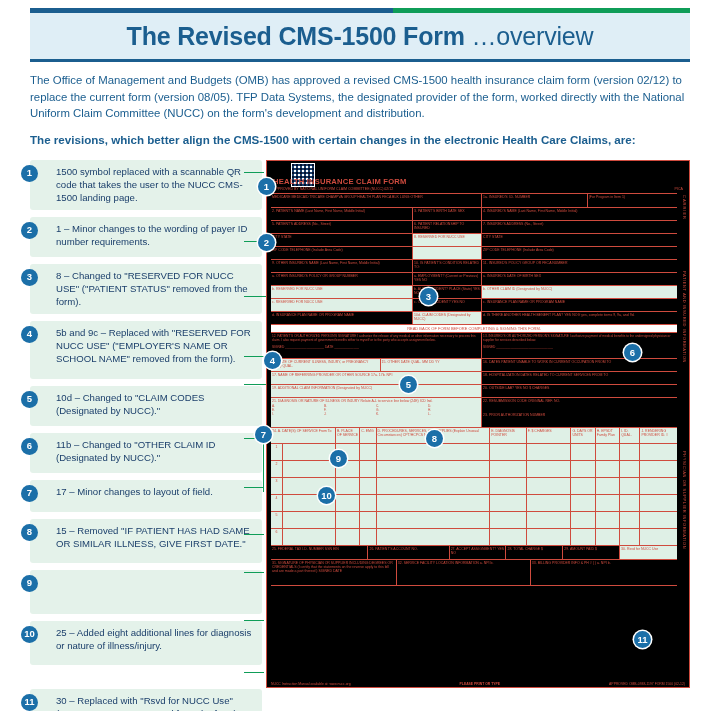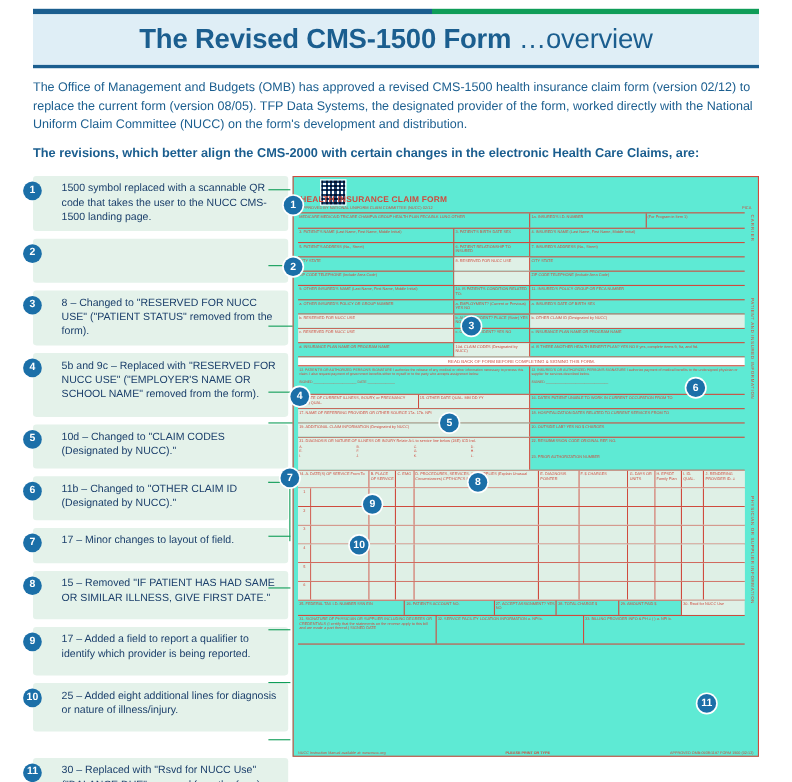--- a/index.html
+++ b/index.html
@@ -76,21 +76,21 @@
     width:17px;height:17px;border-radius:50%;
     background:#1b6fa8;color:#fff;
     font-size:9.5px;font-weight:bold;
     display:flex;align-items:center;justify-content:center;
     z-index:30;
     box-shadow:0 0 0 1.5px #ffffff;
   }
   
   .form{
     position:absolute;top:160px;left:266px;width:424px;height:528px;
-    background:#5eead4;
+    background:#000000;
     border:1px solid #cf4b3e;
     box-sizing:border-box;
     overflow:hidden;
     font-family:"Liberation Sans", sans-serif;
   }
   .form .ftitle{
     position:absolute;left:6px;top:16px;
     font-size:7.6px;font-weight:bold;color:#cf4b3e;
     letter-spacing:0.2px;
   }
@@ -160,31 +160,32 @@
 
 <div class="page">
 
   <div class="accent"></div>
 
   <div class="header">
     <h1><span>The Revised CMS-1500 Form </span><span class="light">…overview</span></h1>
   </div>
 
   <div class="intro">The Office of Management and Budgets (OMB) has approved a revised CMS-1500 health insurance claim form (version 02/12) to replace the current form (version 08/05). TFP Data Systems, the designated provider of the form, worked directly with the National Uniform Claim Committee (NUCC) on the form's development and distribution.</div>
-  <div class="subhead">The revisions, which better align the CMS-2000 with certain changes in the electronic Health Care Claims, are:</div>
+  <div class="subhead">The revisions, which better align the CMS-1500 with certain changes in the electronic Health Care Claims, are:</div>
 
   <div class="callouts">
 
     <div class="callout" style="height:38px">
       <span class="bullet">1</span>
       <span>1500 symbol replaced with a scannable QR code that takes the user to the NUCC CMS-1500 landing page.</span>
     </div>
 
     <div class="callout" style="height:28px">
       <span class="bullet">2</span>
+      <span>1 – Minor changes to the wording of payer ID number requirements.</span>
     </div>
 
     <div class="callout" style="height:38px">
       <span class="bullet">3</span>
       <span>8 – Changed to "RESERVED FOR NUCC USE" ("PATIENT STATUS" removed from the form).</span>
     </div>
 
     <div class="callout" style="height:46px">
       <span class="bullet">4</span>
       <span>5b and 9c – Replaced with "RESERVED FOR NUCC USE" ("EMPLOYER'S NAME OR SCHOOL NAME" removed from the form).</span>
@@ -205,21 +206,20 @@
       <span>17 – Minor changes to layout of field.</span>
     </div>
 
     <div class="callout" style="height:32px">
       <span class="bullet">8</span>
       <span>15 – Removed "IF PATIENT HAS HAD SAME OR SIMILAR ILLNESS, GIVE FIRST DATE."</span>
     </div>
 
     <div class="callout" style="height:32px">
       <span class="bullet">9</span>
-      <span>17 – Added a field to report a qualifier to identify which provider is being reported.</span>
     </div>
 
     <div class="callout" style="height:32px;margin-bottom:24px">
       <span class="bullet">10</span>
       <span>25 – Added eight additional lines for diagnosis or nature of illness/injury.</span>
     </div>
 
     <div class="callout" style="height:32px">
       <span class="bullet">11</span>
       <span>30 – Replaced with "Rsvd for NUCC Use" ("BALANCE DUE" removed from the form).</span>

